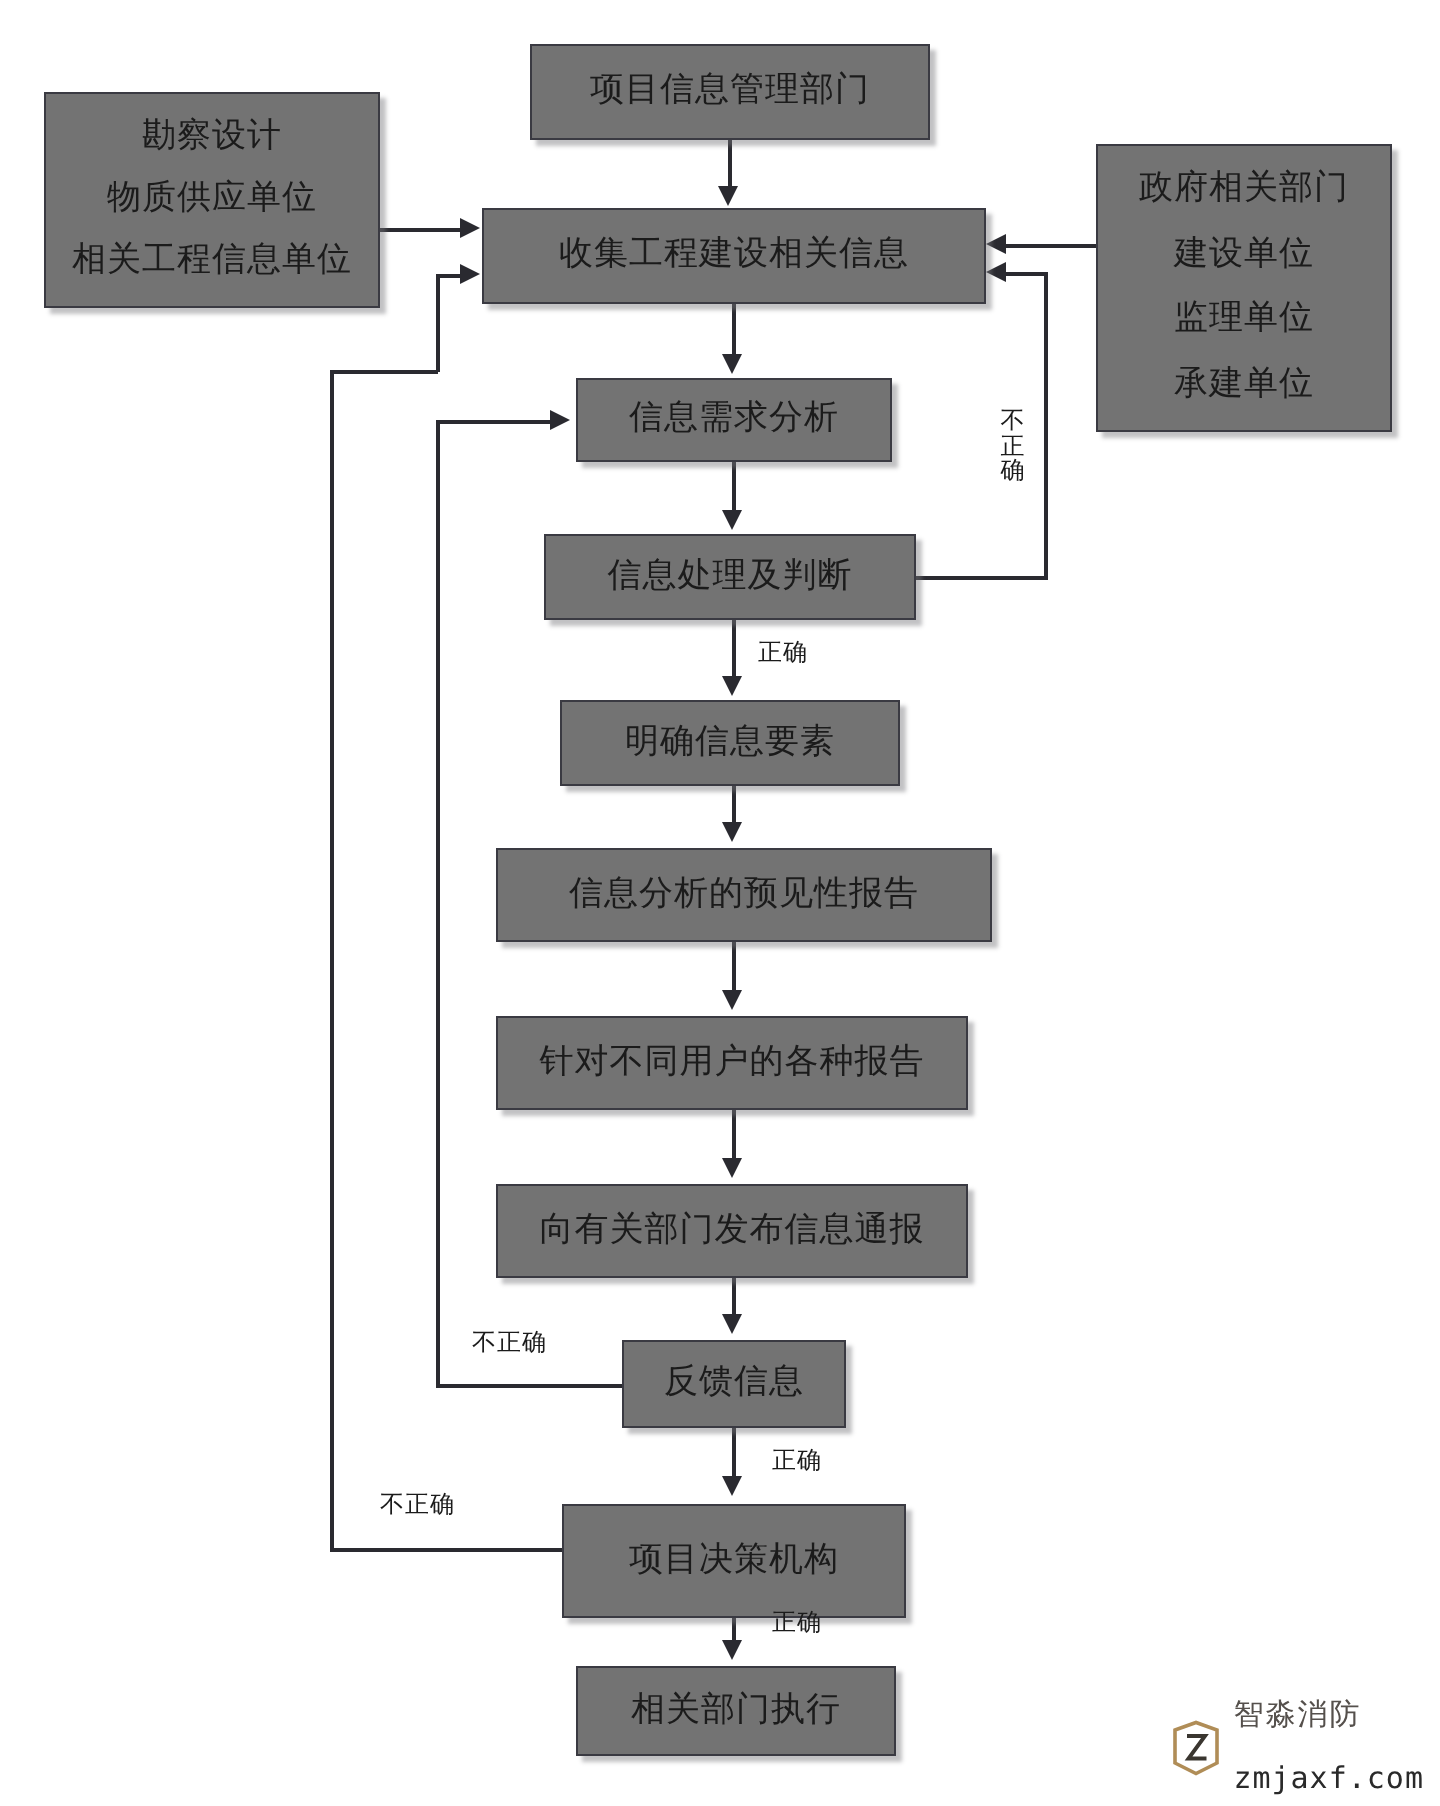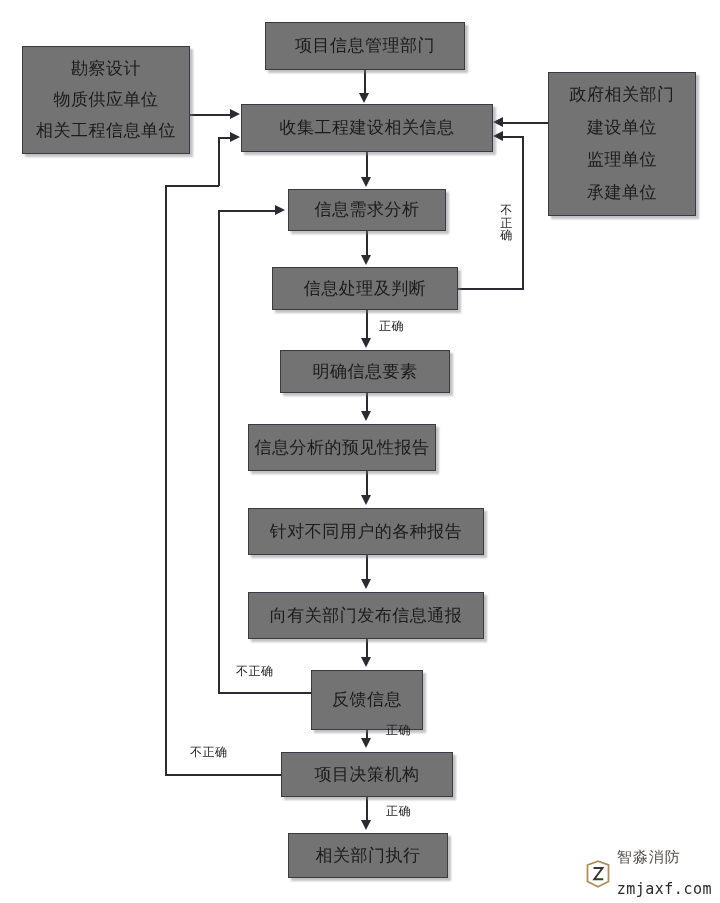--- a/index.html
+++ b/index.html
@@ -151,37 +151,37 @@
   </div>
 
   <div class="node" style="left:272px; top:267px; width:186px; height:43px;">
     <span class="line">信息处理及判断</span>
   </div>
 
   <div class="node" style="left:280px; top:350px; width:170px; height:43px;">
     <span class="line">明确信息要素</span>
   </div>
 
-  <div class="node" style="left:248px; top:424px; width:188px; height:47px;text-align:right;">
+  <div class="node" style="left:248px; top:424px; width:248px; height:47px;text-align:right;">
     <span class="line">信息分析的预见性报告</span>
   </div>
 
   <div class="node" style="left:248px; top:508px; width:236px; height:47px;">
     <span class="line">针对不同用户的各种报告</span>
   </div>
 
   <div class="node" style="left:248px; top:592px; width:236px; height:47px;">
     <span class="line">向有关部门发布信息通报</span>
   </div>
 
-  <div class="node" style="left:311px; top:670px; width:112px; height:60px;">
+  <div class="node" style="left:311px; top:670px; width:112px; height:44px;">
     <span class="line">反馈信息</span>
   </div>
 
-  <div class="node" style="left:281px; top:752px; width:172px; height:45px;">
+  <div class="node" style="left:281px; top:752px; width:172px; height:57px;">
     <span class="line">项目决策机构</span>
   </div>
 
   <div class="node" style="left:288px; top:833px; width:160px; height:45px;">
     <span class="line">相关部门执行</span>
   </div>
 
   <div class="v" style="left:364px; top:70px; height:24px;"></div>
   <div class="arrow down" style="left:359px; top:93px;"></div>
 

